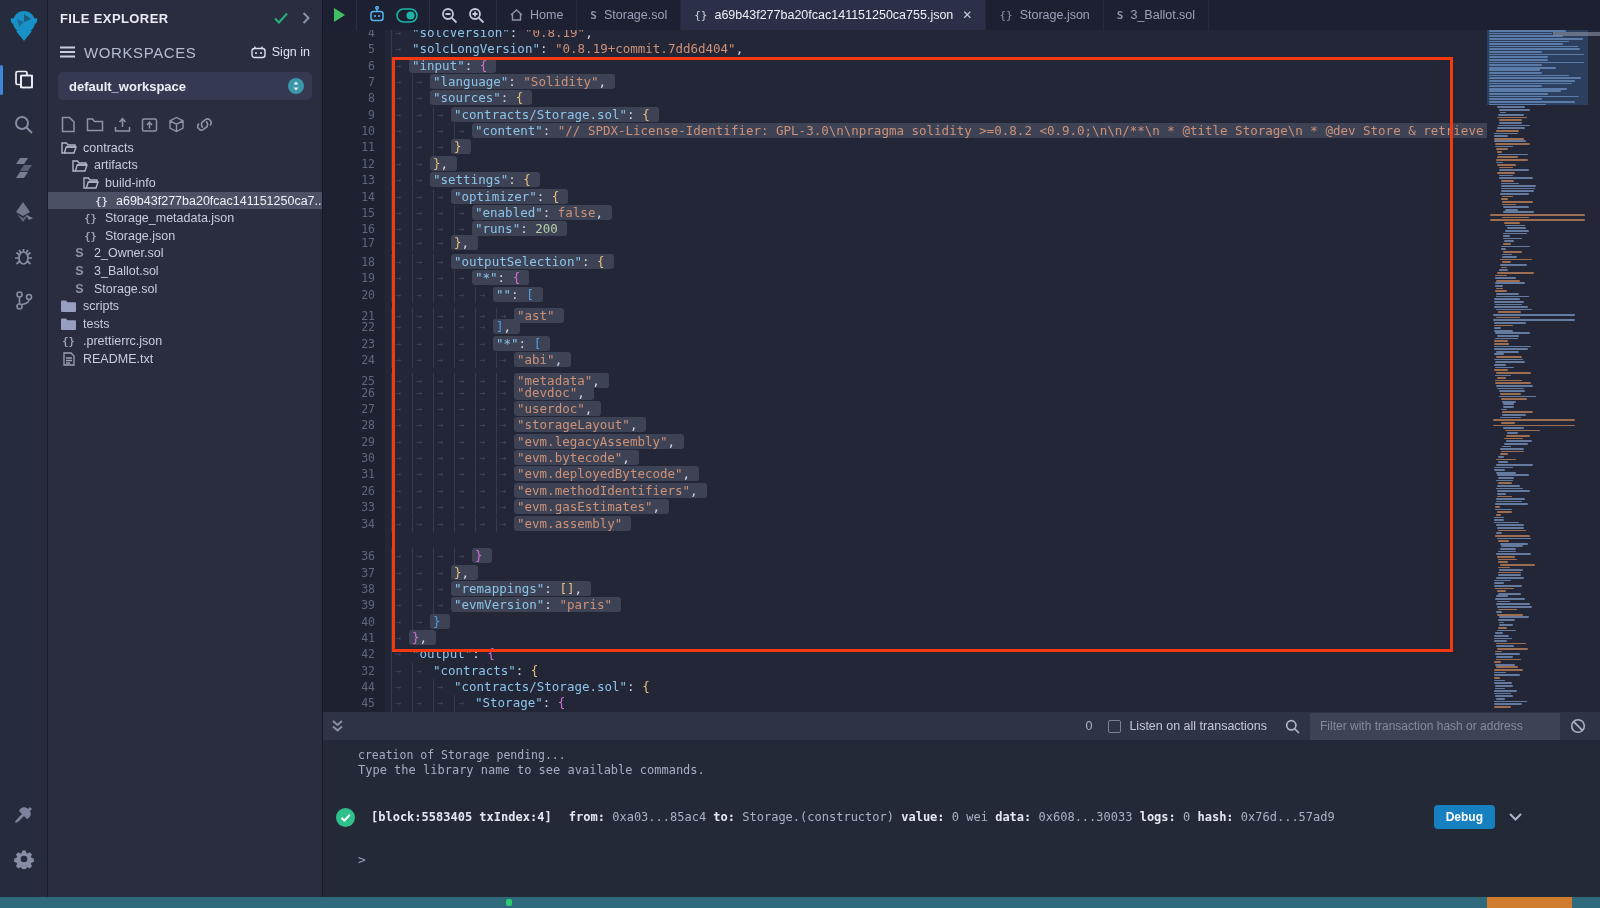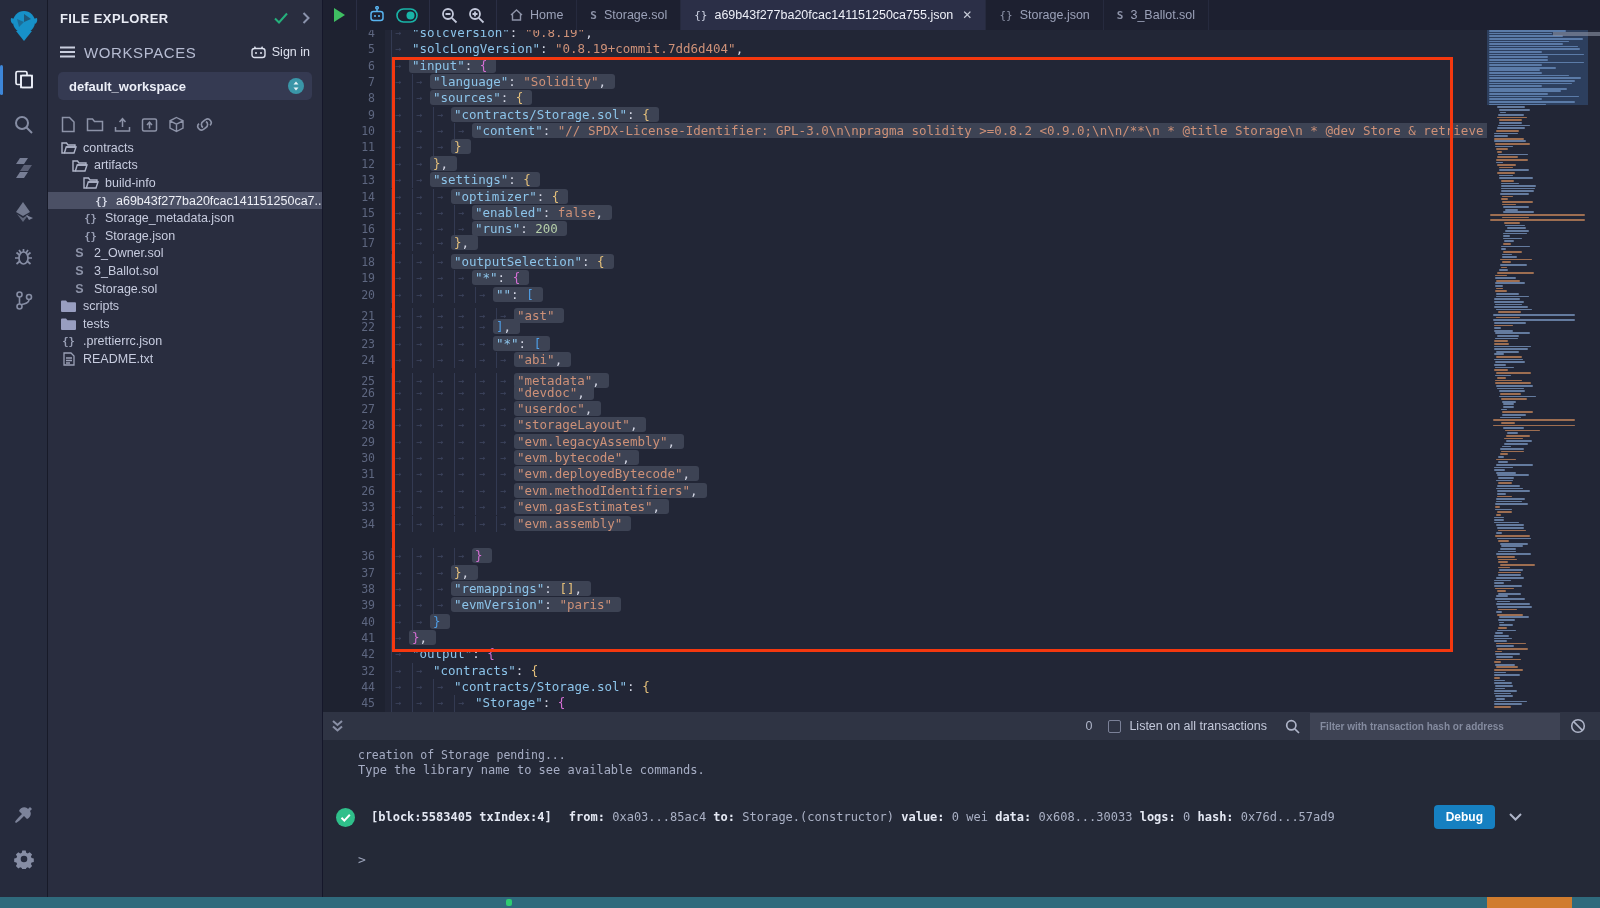--- a/index.html
+++ b/index.html
@@ -82,21 +82,21 @@
   
   #terminal { position:absolute; left:0; top:712px; right:0; height:185px; background:#242937;
     font-family:"DejaVu Sans Mono", monospace; }
   #tbar { position:absolute; left:0; top:0; right:0; height:28px; background:#2f3444;
     display:flex; align-items:center; padding:0 14px 0 8px; font-family:"Liberation Sans", sans-serif;}
   #tbar .cnt { margin-left:auto; color:#aeb4c8; font-size:12.5px; }
   #tbar .chk { width:13px; height:13px; border:1.5px solid #7b8198; border-radius:2px; margin:0 8px 0 16px;
     background:transparent; cursor:pointer;}
   #tbar .lbl { font-size:12.5px; color:#c3c8da; margin-right:18px; cursor:pointer; }
   #tfilter { width:250px; height:27px; background:#3e4354; border:none; outline:none; color:#cfd4e2;
-    font-size:10px; padding:12px 10px; margin:0 10px;font-weight:bold; }
+    font-size:12px; padding:12px 10px; margin:0 10px; }
   #tfilter::placeholder { color:#848b9f; }
   #tbody { position:absolute; left:0; top:28px; right:0; bottom:0; padding:8px 0 0 35px; }
   .tinfo { color:#a6adc4; font-size:12px; line-height:15px; }
   .tinfo.dim { font-size:11.5px; }
   #txrow { display:flex; align-items:center; margin-top:27px; padding-right:78px; }
   #txcheck { flex:none; margin-right:16px; margin-left:-22px; display:flex; }
   #txtext { flex:1; font-size:12px; color:#aab1c5; white-space:nowrap; overflow:hidden; }
   #txtext b { color:#e4e8f3; font-weight:700; }
   #txtext .blk { color:#e4e8f3; font-weight:700; margin-right:10px; }
   #debugbtn { flex:none; background:#1680c1; color:#fff; font-family:"Liberation Sans", sans-serif;

